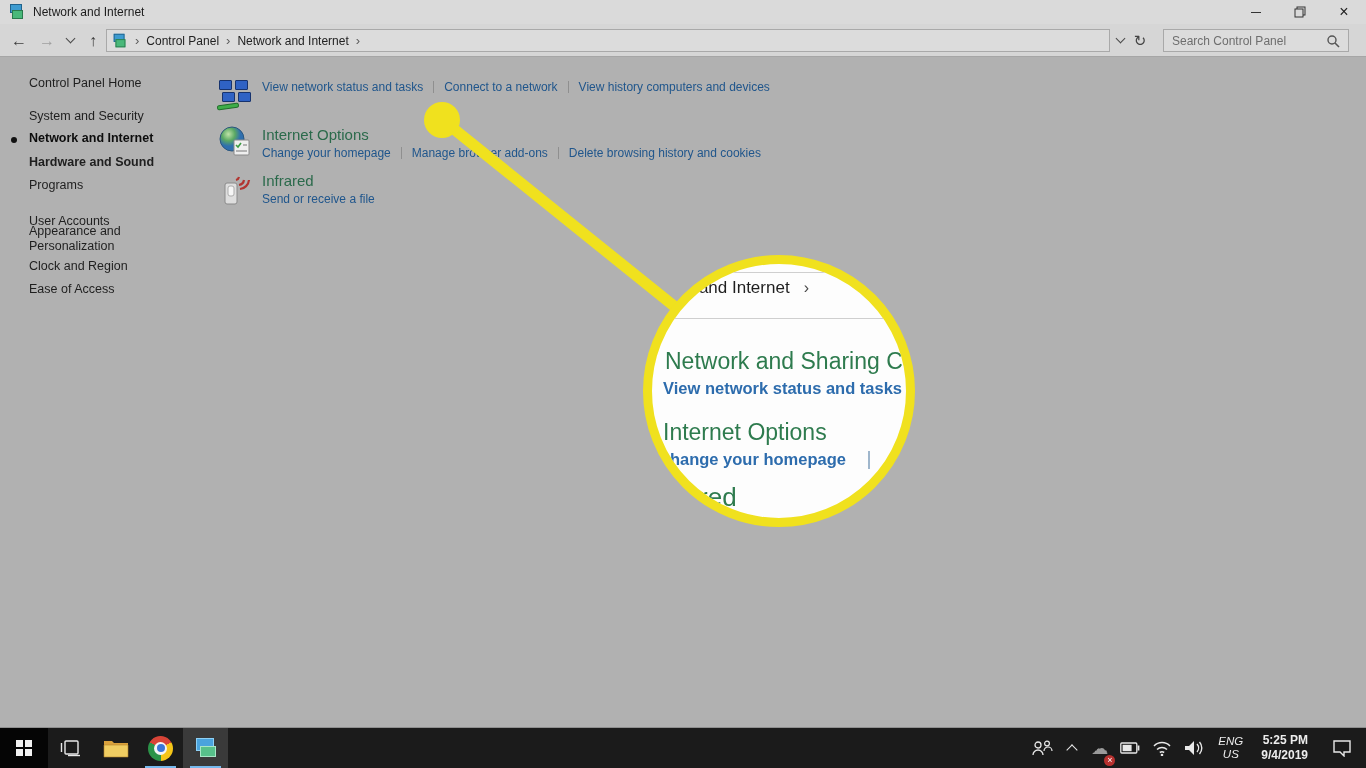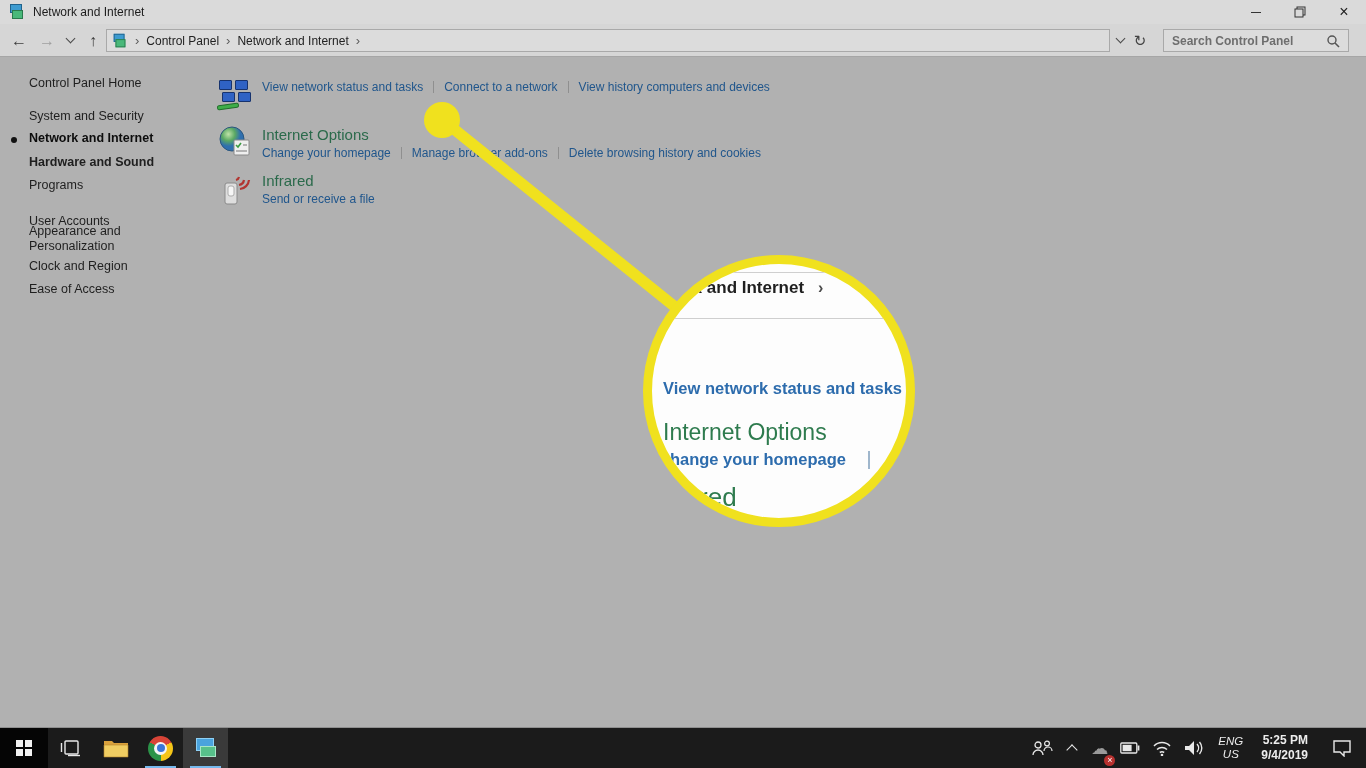--- a/index.html
+++ b/index.html
@@ -18,21 +18,21 @@
   .min-bar { width:10px; height:1px; background:#333; }
 
   .toolbar { position:absolute; left:0; top:24px; width:1366px; height:33px; background:#d6d6d6; border-bottom:1px solid #a6a6a6; }
   .nav-glyph { position:absolute; top:24px; height:33px; display:flex; align-items:center; justify-content:center; color:#3c3c3c; font-size:16px; }
   .nav-disabled { color:#9f9f9f; }
   .chev-css { width:7px; height:7px; border-right:1.6px solid #4a4a4a; border-bottom:1.6px solid #4a4a4a; transform:rotate(45deg); display:inline-block; margin-top:-4px; }
   .addrbar { position:absolute; left:106px; top:29px; width:1004px; height:23px; background:#dcdcdc; border:1px solid #a9a9a9; display:flex; align-items:center; font-size:12px; color:#222; }
   .addr-chev { color:#5a5a5a; font-size:13px; margin:0 7px; }
   .addr-crumb { white-space:nowrap; }
   .addr-btn { position:absolute; top:29px; height:23px; width:20px; display:flex; align-items:center; justify-content:center; color:#444; }
-  .searchbar { position:absolute; left:1163px; top:29px; width:186px; height:23px; background:#dcdcdc; border:1px solid #a9a9a9; display:flex; align-items:center;font-weight:bold; }
+  .searchbar { position:absolute; left:1163px; top:29px; width:186px; height:23px; background:#dcdcdc; border:1px solid #a9a9a9; display:flex; align-items:center; }
   .searchbar .ph { font-size:12px; color:#6e6e6e; margin-left:8px; flex:1; }
 
   
   .content { position:absolute; left:0; top:57px; width:1366px; height:670px; background:#b1b1b1; }
   .side-item { position:absolute; left:29px; width:150px; font-size:12.5px; color:#1f1f1f; line-height:15px; cursor:default; }
   .side-item.active { font-weight:bold; color:#0d0d0d; }
   .side-bullet { position:absolute; left:11px; width:6px; height:6px; border-radius:50%; background:#111; }
 
   .group { position:absolute; left:219px; }
   .group-row { display:flex; }
@@ -45,21 +45,21 @@
   .neticon { position:relative; width:34px; height:30px; }
   .neticon i { position:absolute; width:13px; height:10px; background:#2f62c4; border:1px solid #17336e; border-radius:1px; }
   .neticon .m1{left:0;top:0;} .neticon .m2{left:16px;top:0;} .neticon .m3{left:3px;top:12px;} .neticon .m4{left:19px;top:12px;}
   .neticon .cable { position:absolute; left:-2px; top:24px; width:22px; height:5px; background:#3fae49; border:1px solid #1f6e2a; border-radius:2px; transform:rotate(-8deg); }
 
   
   .callout-line { position:absolute; left:442px; top:114px; width:433px; height:11px; background:#f0e11e; transform-origin:0 50%; transform:rotate(38.8deg); z-index:5; border-radius:5px; }
   .callout-dot { position:absolute; left:424px; top:102px; width:36px; height:36px; border-radius:50%; background:#f0e11e; z-index:6; }
   .callout-circle { position:absolute; left:643px; top:255px; width:272px; height:272px; border-radius:50%; border:9px solid #f0e11e; background:#fdfdfd; overflow:hidden; z-index:7; }
   .cc-line { position:absolute; left:0; width:254px; height:1px; background:#cfcfcf; }
-  .cc-crumb { position:absolute; left:34px; top:14px; font-size:17px; font-weight:700; color:#1f1f1f; white-space:nowrap; }
+  .cc-crumb { position:absolute; left:28px; top:14px; font-size:17px; font-weight:400; color:#1f1f1f; white-space:nowrap; }
   .cc-crumb .chv { color:#4a4a4a; font-size:16px; margin-left:14px; }
   .cc-h { position:absolute; font-size:23px; color:#2e7b4e; white-space:nowrap; }
   .cc-l { position:absolute; font-size:16.5px; font-weight:600; color:#2d6cad; white-space:nowrap; display:flex; align-items:center; }
   .cc-sep { width:2px; height:18px; background:#9fb6cc; margin-left:22px; }
   .cc-partial { position:absolute; left:-5px; top:218px; font-size:26px; color:#2e7b4e; white-space:nowrap; }
 
   
   .taskbar { position:absolute; left:0; top:727px; width:1366px; height:41px; background:#1b1b1b; border-top:1px solid #8e8e8e; display:flex; align-items:stretch; }
   .start-btn { width:48px; background:#050505; display:flex; align-items:center; justify-content:center; }
   .winlogo { display:grid; grid-template-columns:7px 7px; grid-template-rows:7px 7px; gap:1.5px; }
@@ -240,20 +240,21 @@
   </div>
 
   <div class="callout-line"></div>
   <div class="callout-dot"></div>
   <div class="callout-circle">
     <div class="cc-line" style="top:8px;"></div>
     <div class="cc-crumb">
       <span>rk and Internet</span><span class="chv">›</span>
     </div>
     <div class="cc-line" style="top:54px;"></div>
+    <div class="cc-h" style="left:13px; top:84px;">Network and Sharing C</div>
     <div class="cc-l" style="left:11px; top:115px;">View network status and tasks</div>
     <div class="cc-h" style="left:11px; top:155px;">Internet Options</div>
     <div class="cc-l" style="left:6px; top:186px;">
       <span>Change your homepage</span>
         <span class="cc-sep"></span>
     </div>
     <div class="cc-partial">Infrared</div>
   </div>
 
   <div class="taskbar">

